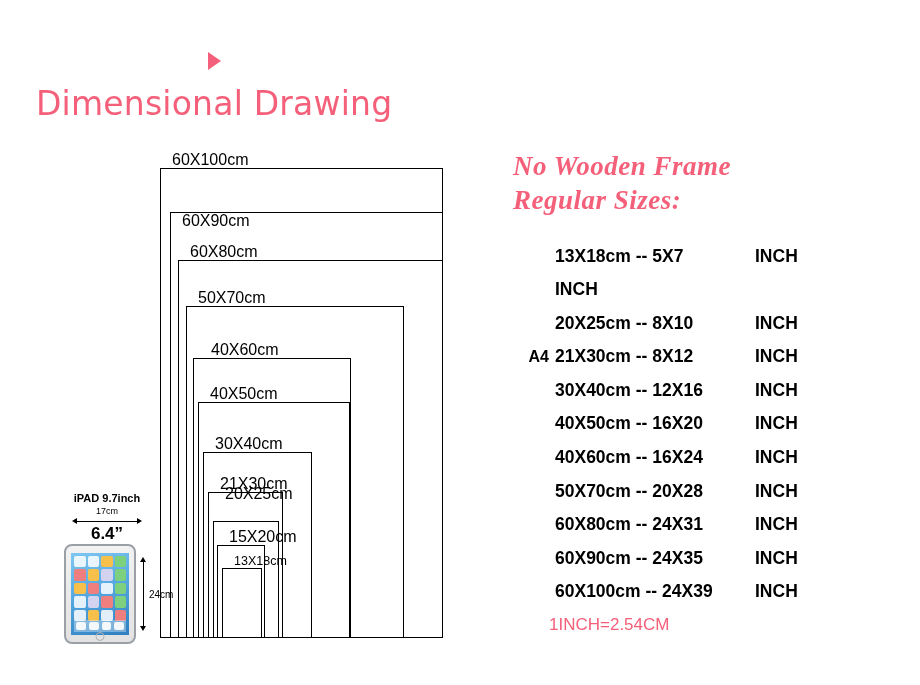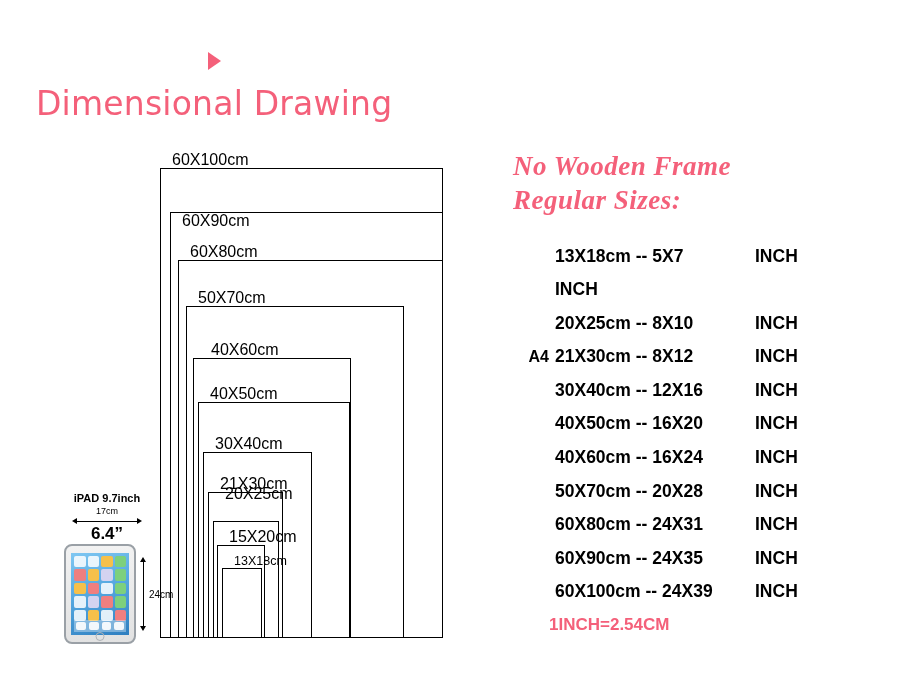--- a/index.html
+++ b/index.html
@@ -269,21 +269,21 @@
   .size-main {
     width: 200px;
     white-space: nowrap;
   }
   .size-unit {
     white-space: nowrap;
   }
   #conv-note {
     color: #f4607a;
     font-size: 17px;
-    font-weight: bold;
+    font-weight: normal;
     margin-top: 6px;
     margin-left: 44px;
     font-family: "Liberation Sans", sans-serif;
   }
 </style>
 </head>
 <body>
 
 <div id="title-row">
   <div id="title-arrow"></div>

